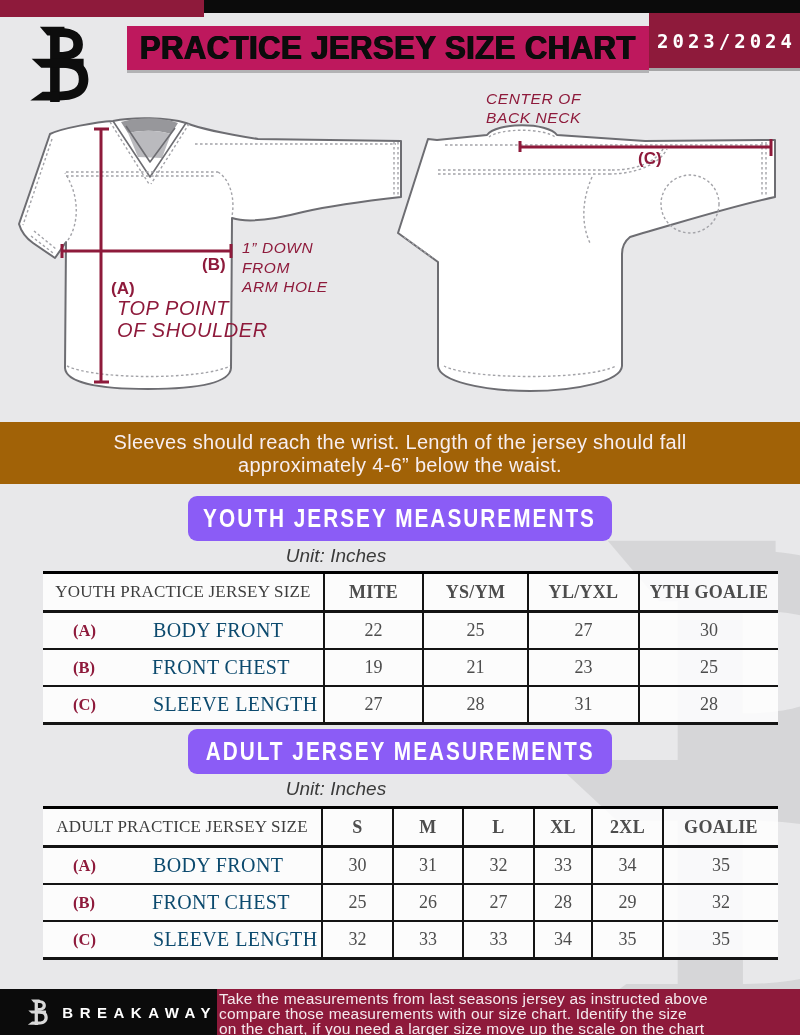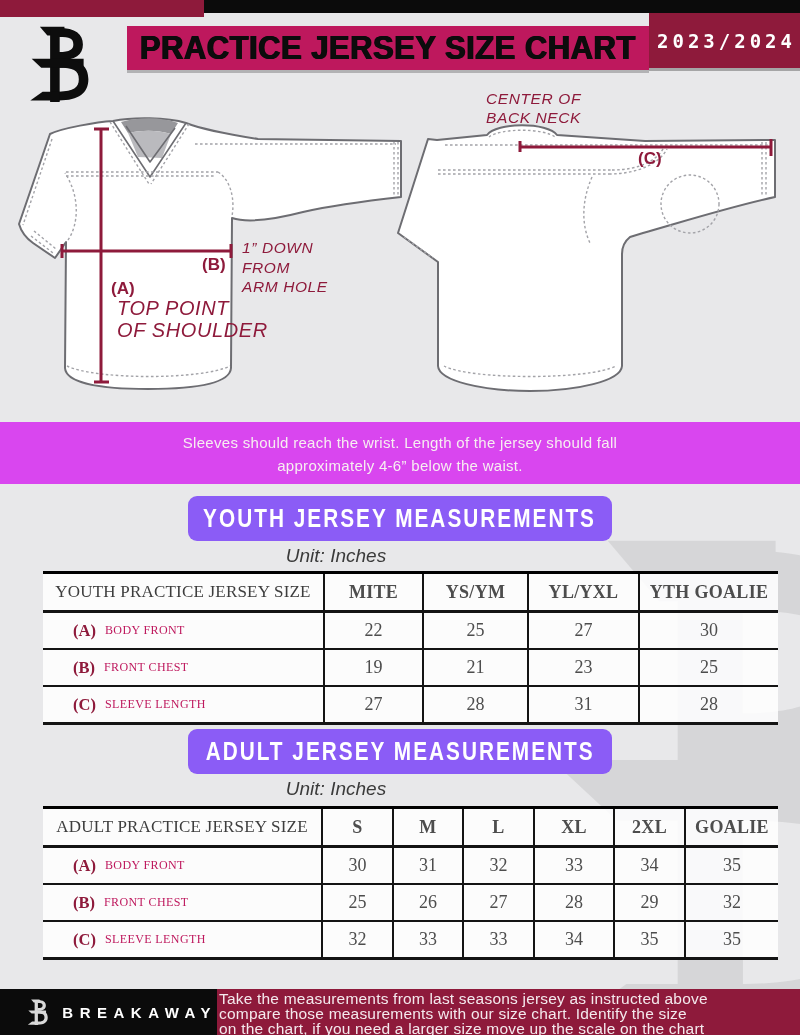--- a/index.html
+++ b/index.html
@@ -30,22 +30,22 @@
   .anno{position:absolute;color:#8e1a3b;font-style:italic;font-size:15.5px;line-height:19px;
     letter-spacing:.6px;z-index:3;white-space:nowrap;}
   .akey{position:absolute;color:#8e1a3b;font-weight:bold;font-size:17px;z-index:3;white-space:nowrap;}
   #lbl-c-note{left:486px;top:90px;line-height:18.5px;}
   #lbl-c{left:638px;top:149px;}
   #lbl-a{left:111px;top:279px;}
   #lbl-a-note{left:117px;top:298px;font-size:20px;line-height:21.5px;}
   #lbl-b{left:202px;top:255px;}
   #lbl-b-note{left:242px;top:238px;font-size:15.5px;line-height:19.5px;}
   
-  #fit-note{position:absolute;left:0;top:422px;width:800px;height:62px;background:#d946ef;
-    color:#f7eef1;text-align:center;font-size:15px;line-height:23px;padding-top:9px;
+  #fit-note{position:absolute;left:0;top:422px;width:800px;height:62px;background:#a16207;
+    color:#f7eef1;text-align:center;font-size:20px;line-height:23px;padding-top:9px;
     box-sizing:border-box;letter-spacing:.3px;z-index:2;}
   #fit-note span{display:block;}
   
   .band{position:absolute;left:188px;width:424px;height:45px;background:#8b5cf6;border-radius:9px;
     display:flex;align-items:center;justify-content:center;z-index:2;}
   .band span{color:#ffffff;font-weight:bold;font-size:26px;letter-spacing:2.5px;white-space:nowrap;
     transform:scaleX(.8);}
   #youth-band{top:496px;} #adult-band{top:729px;}
   .unit{position:absolute;left:0;width:672px;text-align:center;font-style:italic;font-size:19px;
     color:#3a3a3a;z-index:2;}
@@ -59,23 +59,23 @@
   .mrow + .mrow{border-top:2px solid #141414;}
   .mhead + .mrow{border-top:none;}
   .cell{display:flex;align-items:center;justify-content:center;border-right:2px solid #141414;box-sizing:border-box;}
   .cell:last-child{border-right:none;}
   .lab{justify-content:flex-start;padding-left:30px;}
   .mhead .lab{justify-content:center;padding-left:0;}
   .headlab{font-size:17px;color:#3d3d3d;letter-spacing:.2px;}
   .headcol{font-weight:bold;font-size:17px;color:#161616;letter-spacing:.3px;}
   .val{font-size:18px;color:#4d4d4d;}
   .rkey{color:#8e1a3b;font-weight:bold;font-size:16.5px;margin-right:9px;}
-  .rlab{font-size:12px;color:#be185d;letter-spacing:.4px;}
+  .rlab{font-size:20px;color:#0c4a6e;letter-spacing:.4px;margin-left:48px;}
   .yw0{width:282px;} .yw1{width:99px;} .yw2{width:105px;} .yw3{width:111px;} .yw4{flex:1;}
-  .aw0{width:280px;} .aw1{width:71px;} .aw2{width:70px;} .aw3{width:71px;} .aw4{width:80px;} .aw5{width:71px;} .aw6{flex:1;}
+  .aw0{width:280px;} .aw1{width:71px;} .aw2{width:70px;} .aw3{width:71px;} .aw4{width:58px;} .aw5{width:71px;} .aw6{flex:1;}
   
   #footer-black{position:absolute;left:0;top:989px;width:217px;height:46px;background:#0b0b0b;
     display:flex;align-items:center;z-index:2;}
   #footer-black svg{margin-left:26px;width:27px;height:33px;fill:#d9d9d9;}
   #footer-brand{color:#ffffff;font-weight:bold;font-size:15px;letter-spacing:6.5px;margin-left:13px;white-space:nowrap;}
   #footer-maroon{position:absolute;left:217px;top:989px;width:583px;height:46px;background:#8e1a3b;
     color:#f4e9ed;z-index:2;padding:2px 0 0 2px;box-sizing:border-box;font-size:15.5px;line-height:15px;
     letter-spacing:.2px;}
   #footer-maroon span{display:block;white-space:nowrap;}
   

